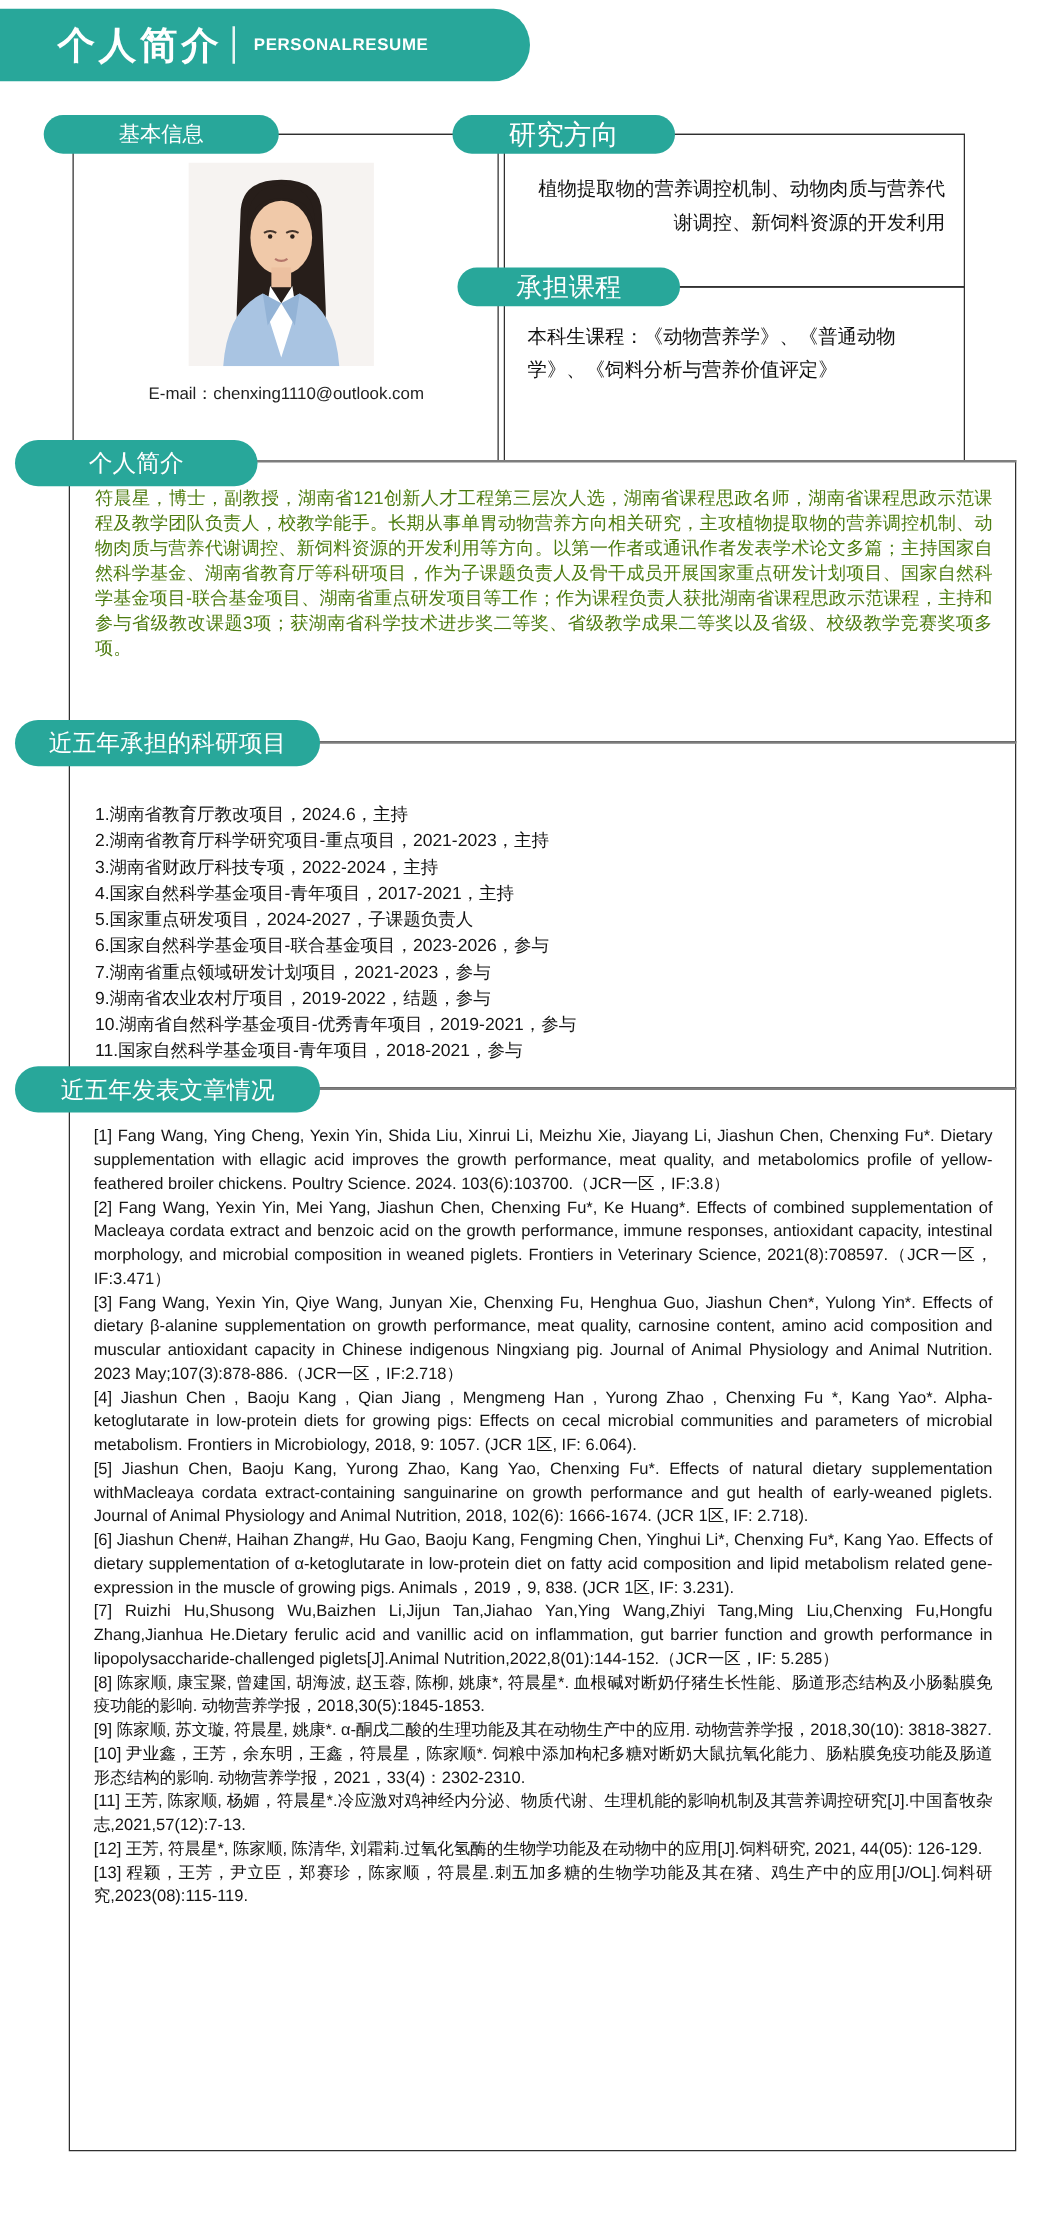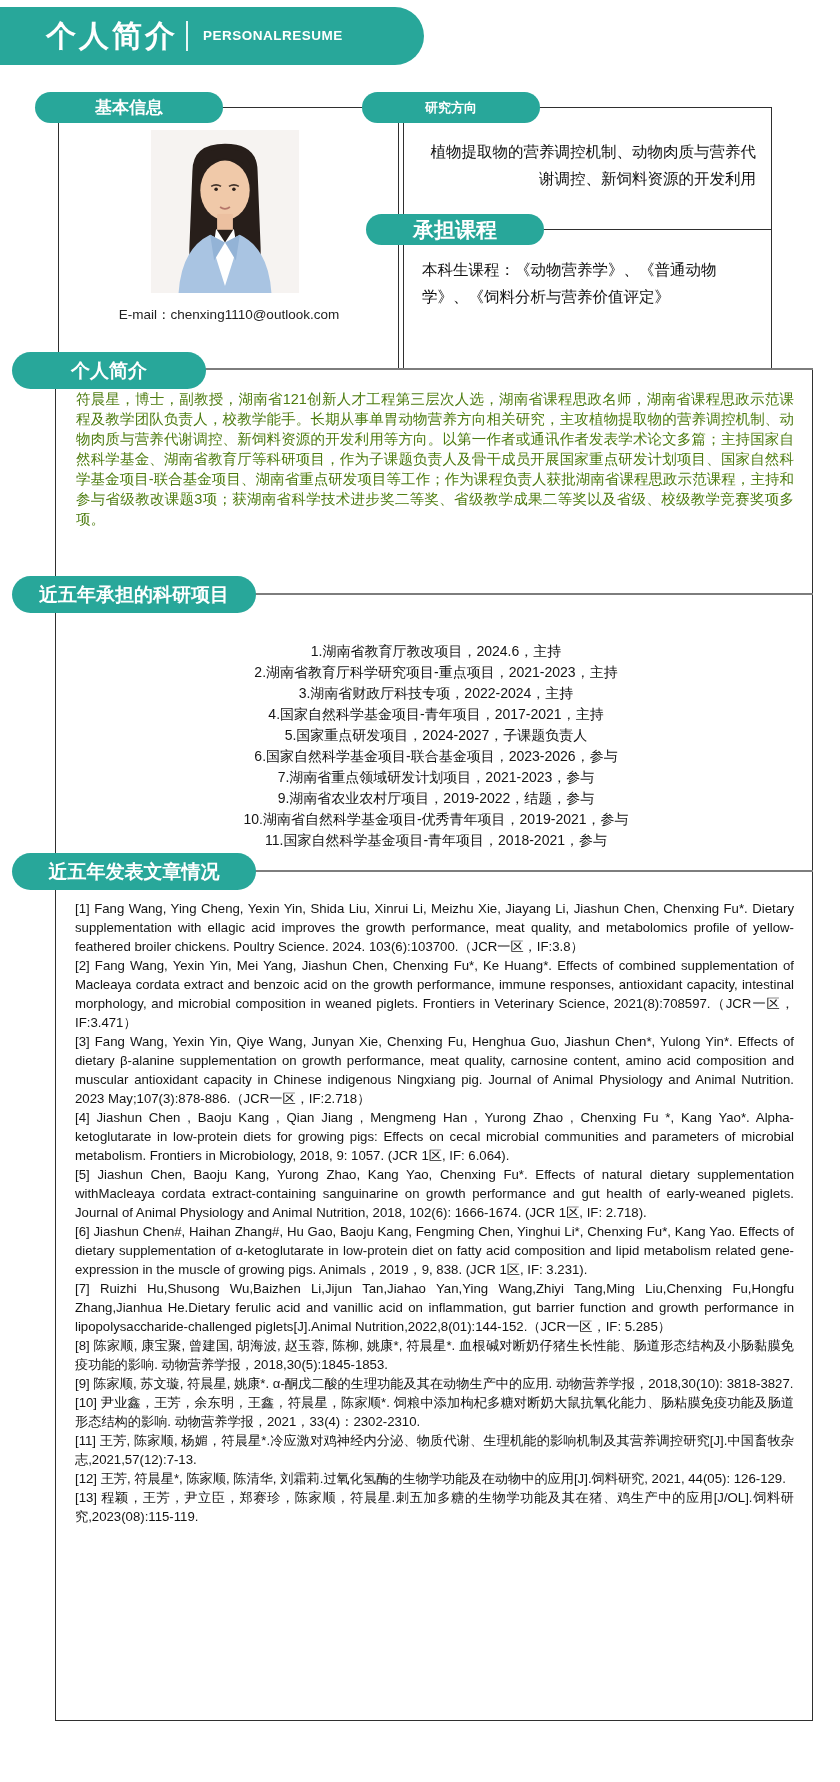--- a/index.html
+++ b/index.html
@@ -10,24 +10,24 @@
   
   .banner{position:absolute;left:0;top:7px;width:424px;height:58px;background:var(--accent);
           border-radius:0 30px 30px 0;display:flex;align-items:center;padding-left:46px;
           box-sizing:border-box;color:#fff;}
   .banner-cn{font-size:30px;font-weight:bold;letter-spacing:3px;}
   .banner-div{width:2px;height:30px;background:rgba(255,255,255,.9);margin:0 15px 0 8px;}
   .banner-en{display:flex;flex-direction:row;font-size:13.5px;font-weight:bold;
              line-height:1.25;letter-spacing:.5px;}
 
   
-  .pill{position:absolute;background:var(--accent);color:#fff;font-weight:bold;z-index:5;
+  .pill{position:absolute;background:var(--accent);color:#fff;font-weight:normal;z-index:5;
         display:flex;align-items:center;justify-content:center;border-radius:19px;}
   .pill-basic{left:35px;top:92px;width:188px;height:31px;font-size:17px;}
-  .pill-research{left:362px;top:92px;width:178px;height:31px;font-size:13px;text-align:center;}
+  .pill-research{left:362px;top:92px;width:178px;height:31px;font-size:22px;text-align:center;}
   .pill-courses{left:366px;top:214px;width:178px;height:31px;font-size:21px;}
   .pill-profile{left:12px;top:352px;width:194px;height:37px;font-size:19px;}
   .pill-projects{left:12px;top:576px;width:244px;height:37px;font-size:19px;}
   .pill-pubs{left:12px;top:853px;width:244px;height:37px;font-size:19px;}
 
   
   .hline{position:absolute;height:1px;background:var(--border);z-index:1;}
   .line-top{left:58px;top:107px;width:714px;}
   .line-courses{left:403px;top:229px;width:369px;}
   .grayline{position:absolute;height:2px;background:var(--gray);z-index:2;}
@@ -48,21 +48,21 @@
   .photo{position:absolute;left:146px;top:130px;width:158px;height:163px;z-index:3;}
   .email{position:absolute;left:62px;top:306px;width:334px;text-align:center;
          font-size:13.5px;color:#222;z-index:3;}
   .research-text{position:absolute;left:424px;top:139px;width:332px;font-size:15.5px;
                  line-height:1.72;color:#111;z-index:3;text-align:right;}
   .courses-text{position:absolute;left:422px;top:257px;width:340px;font-size:15.5px;
                 line-height:1.72;color:#111;z-index:3;}
   .profile-text{position:absolute;left:76px;top:389px;width:718px;font-size:14.5px;
                 line-height:20px;text-align:justify;color:#4d7c0f;z-index:3;}
   .projects-list{position:absolute;left:76px;top:641px;width:720px;font-size:14px;
-                 line-height:21px;color:#141414;z-index:3;text-align:center;}
+                 line-height:21px;color:#141414;z-index:3;}
   .pubs-list{position:absolute;left:75px;top:899px;width:719px;font-size:13.2px;
              line-height:19px;text-align:justify;color:#141414;z-index:3;}
   .pub-item{margin:0;}
 </style>
 </head>
 <body>
 
 <div class="page">
 
   <div class="banner">

